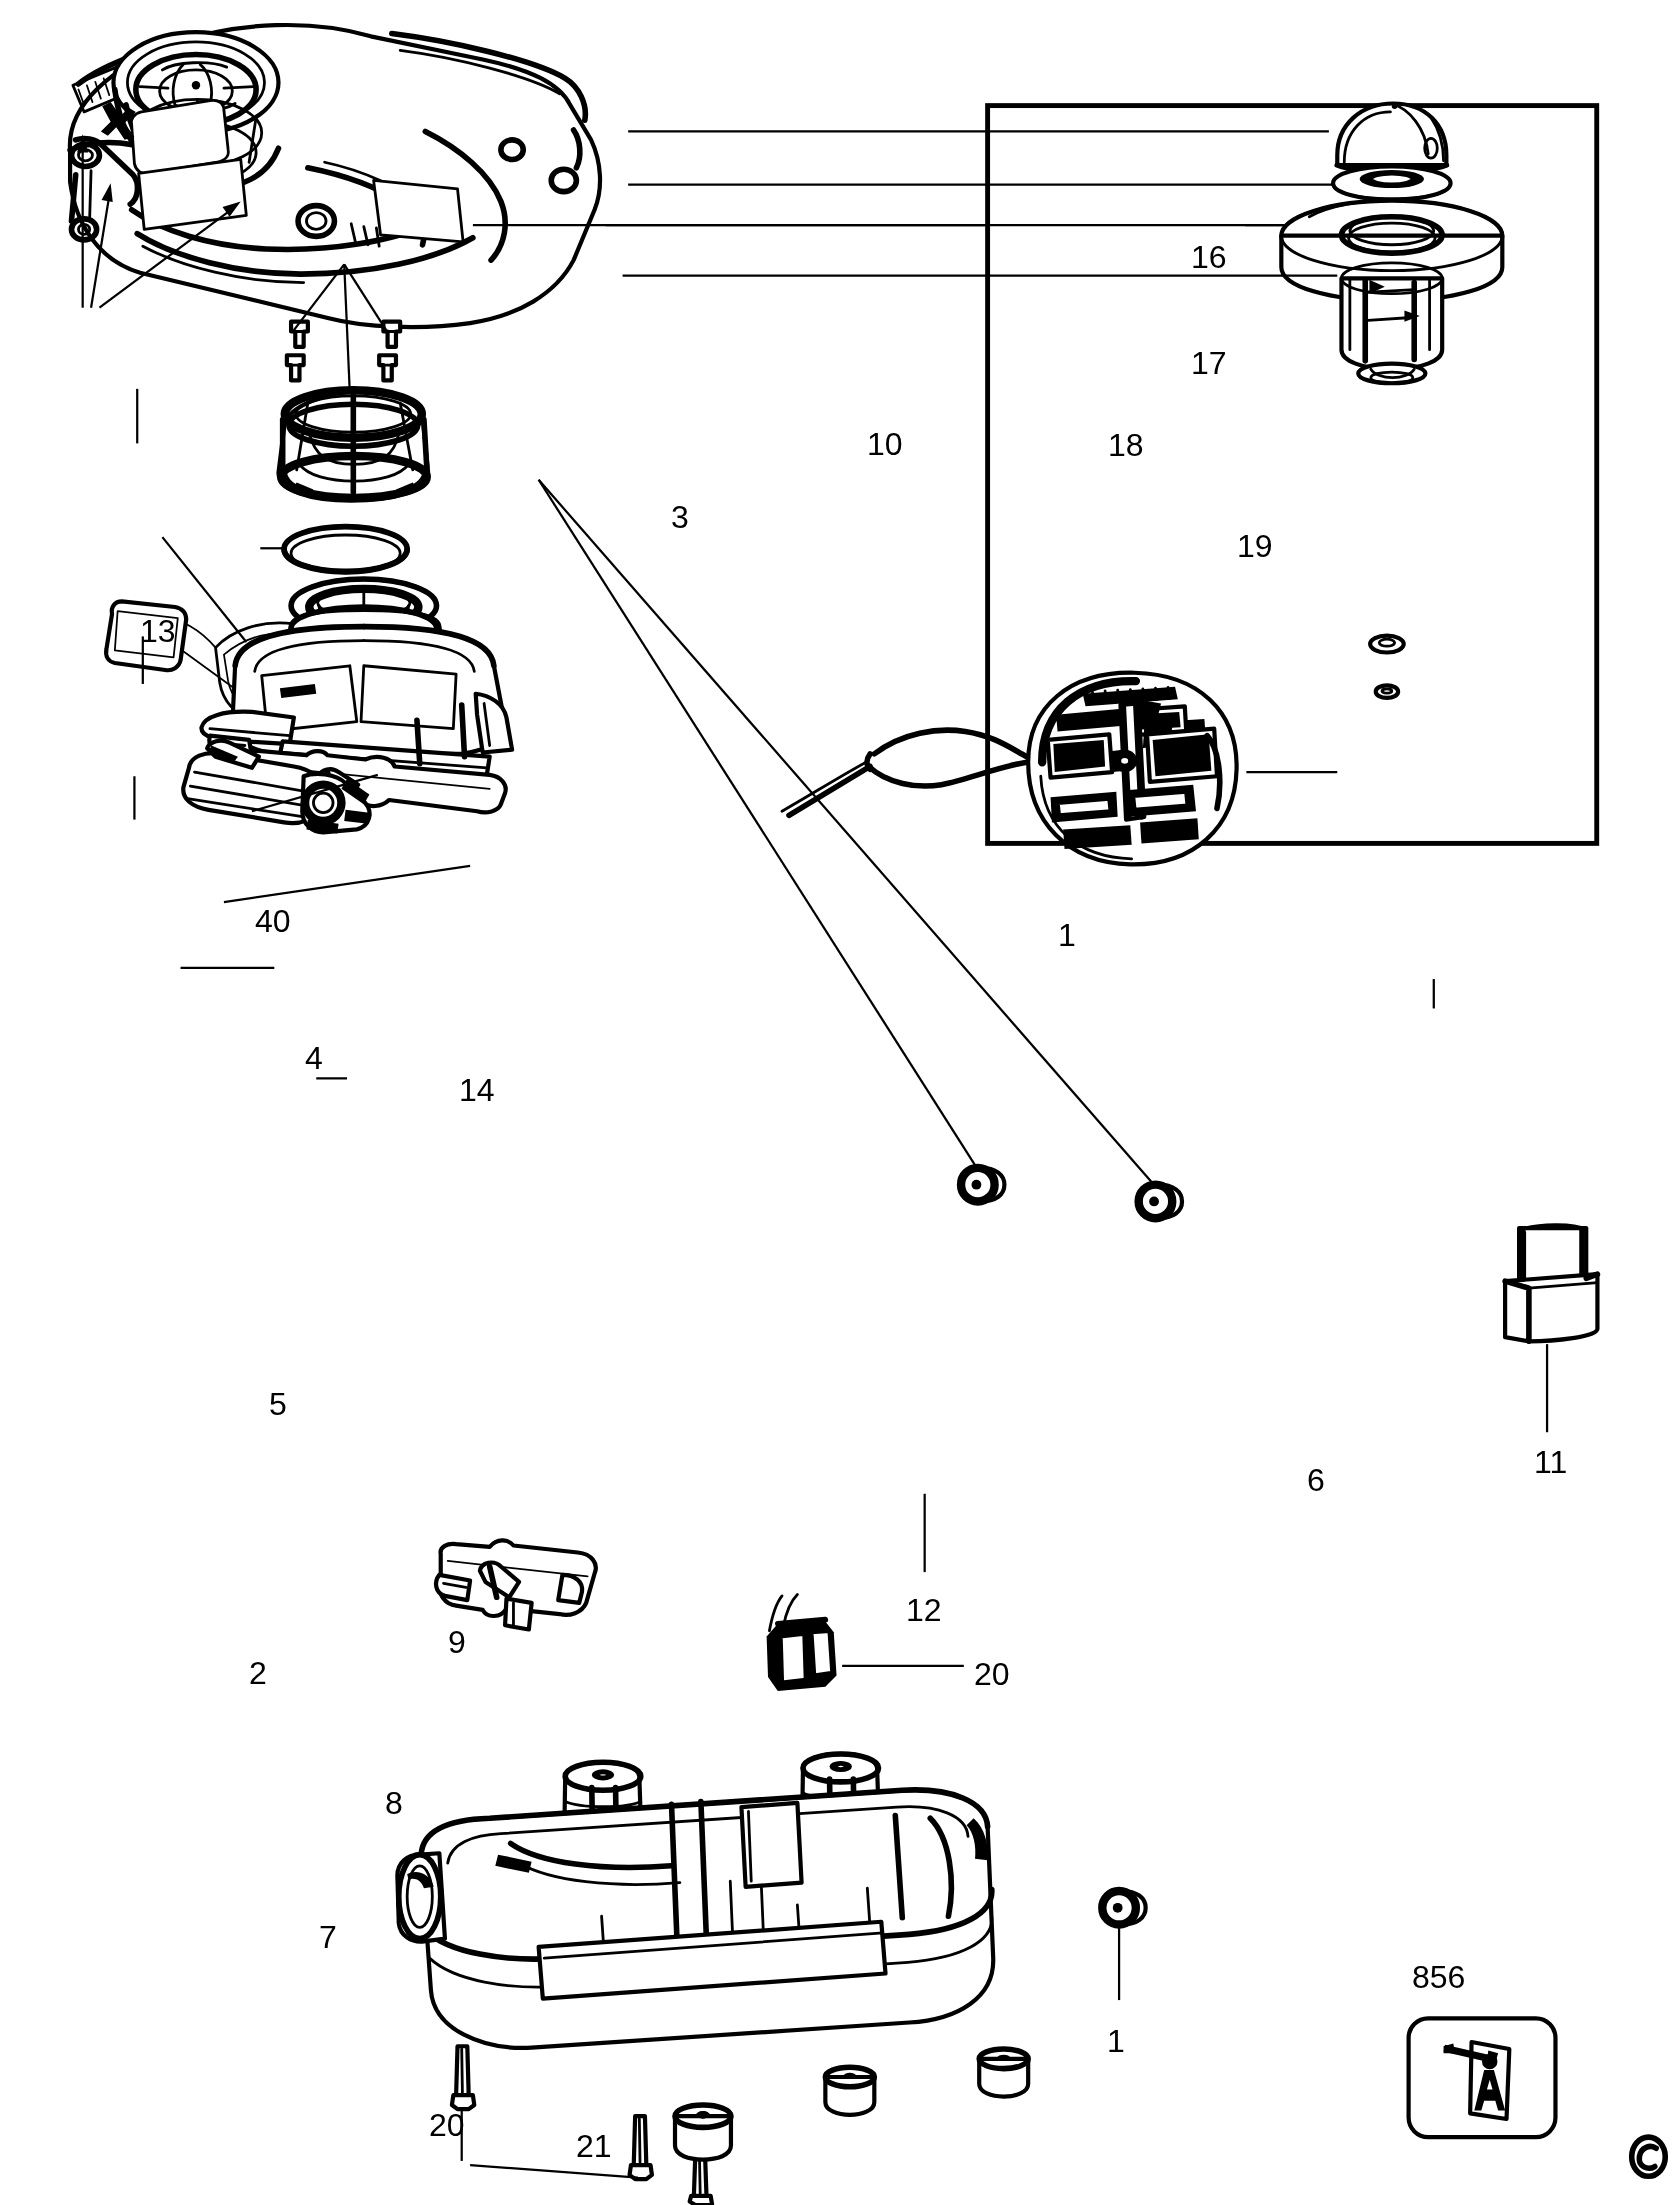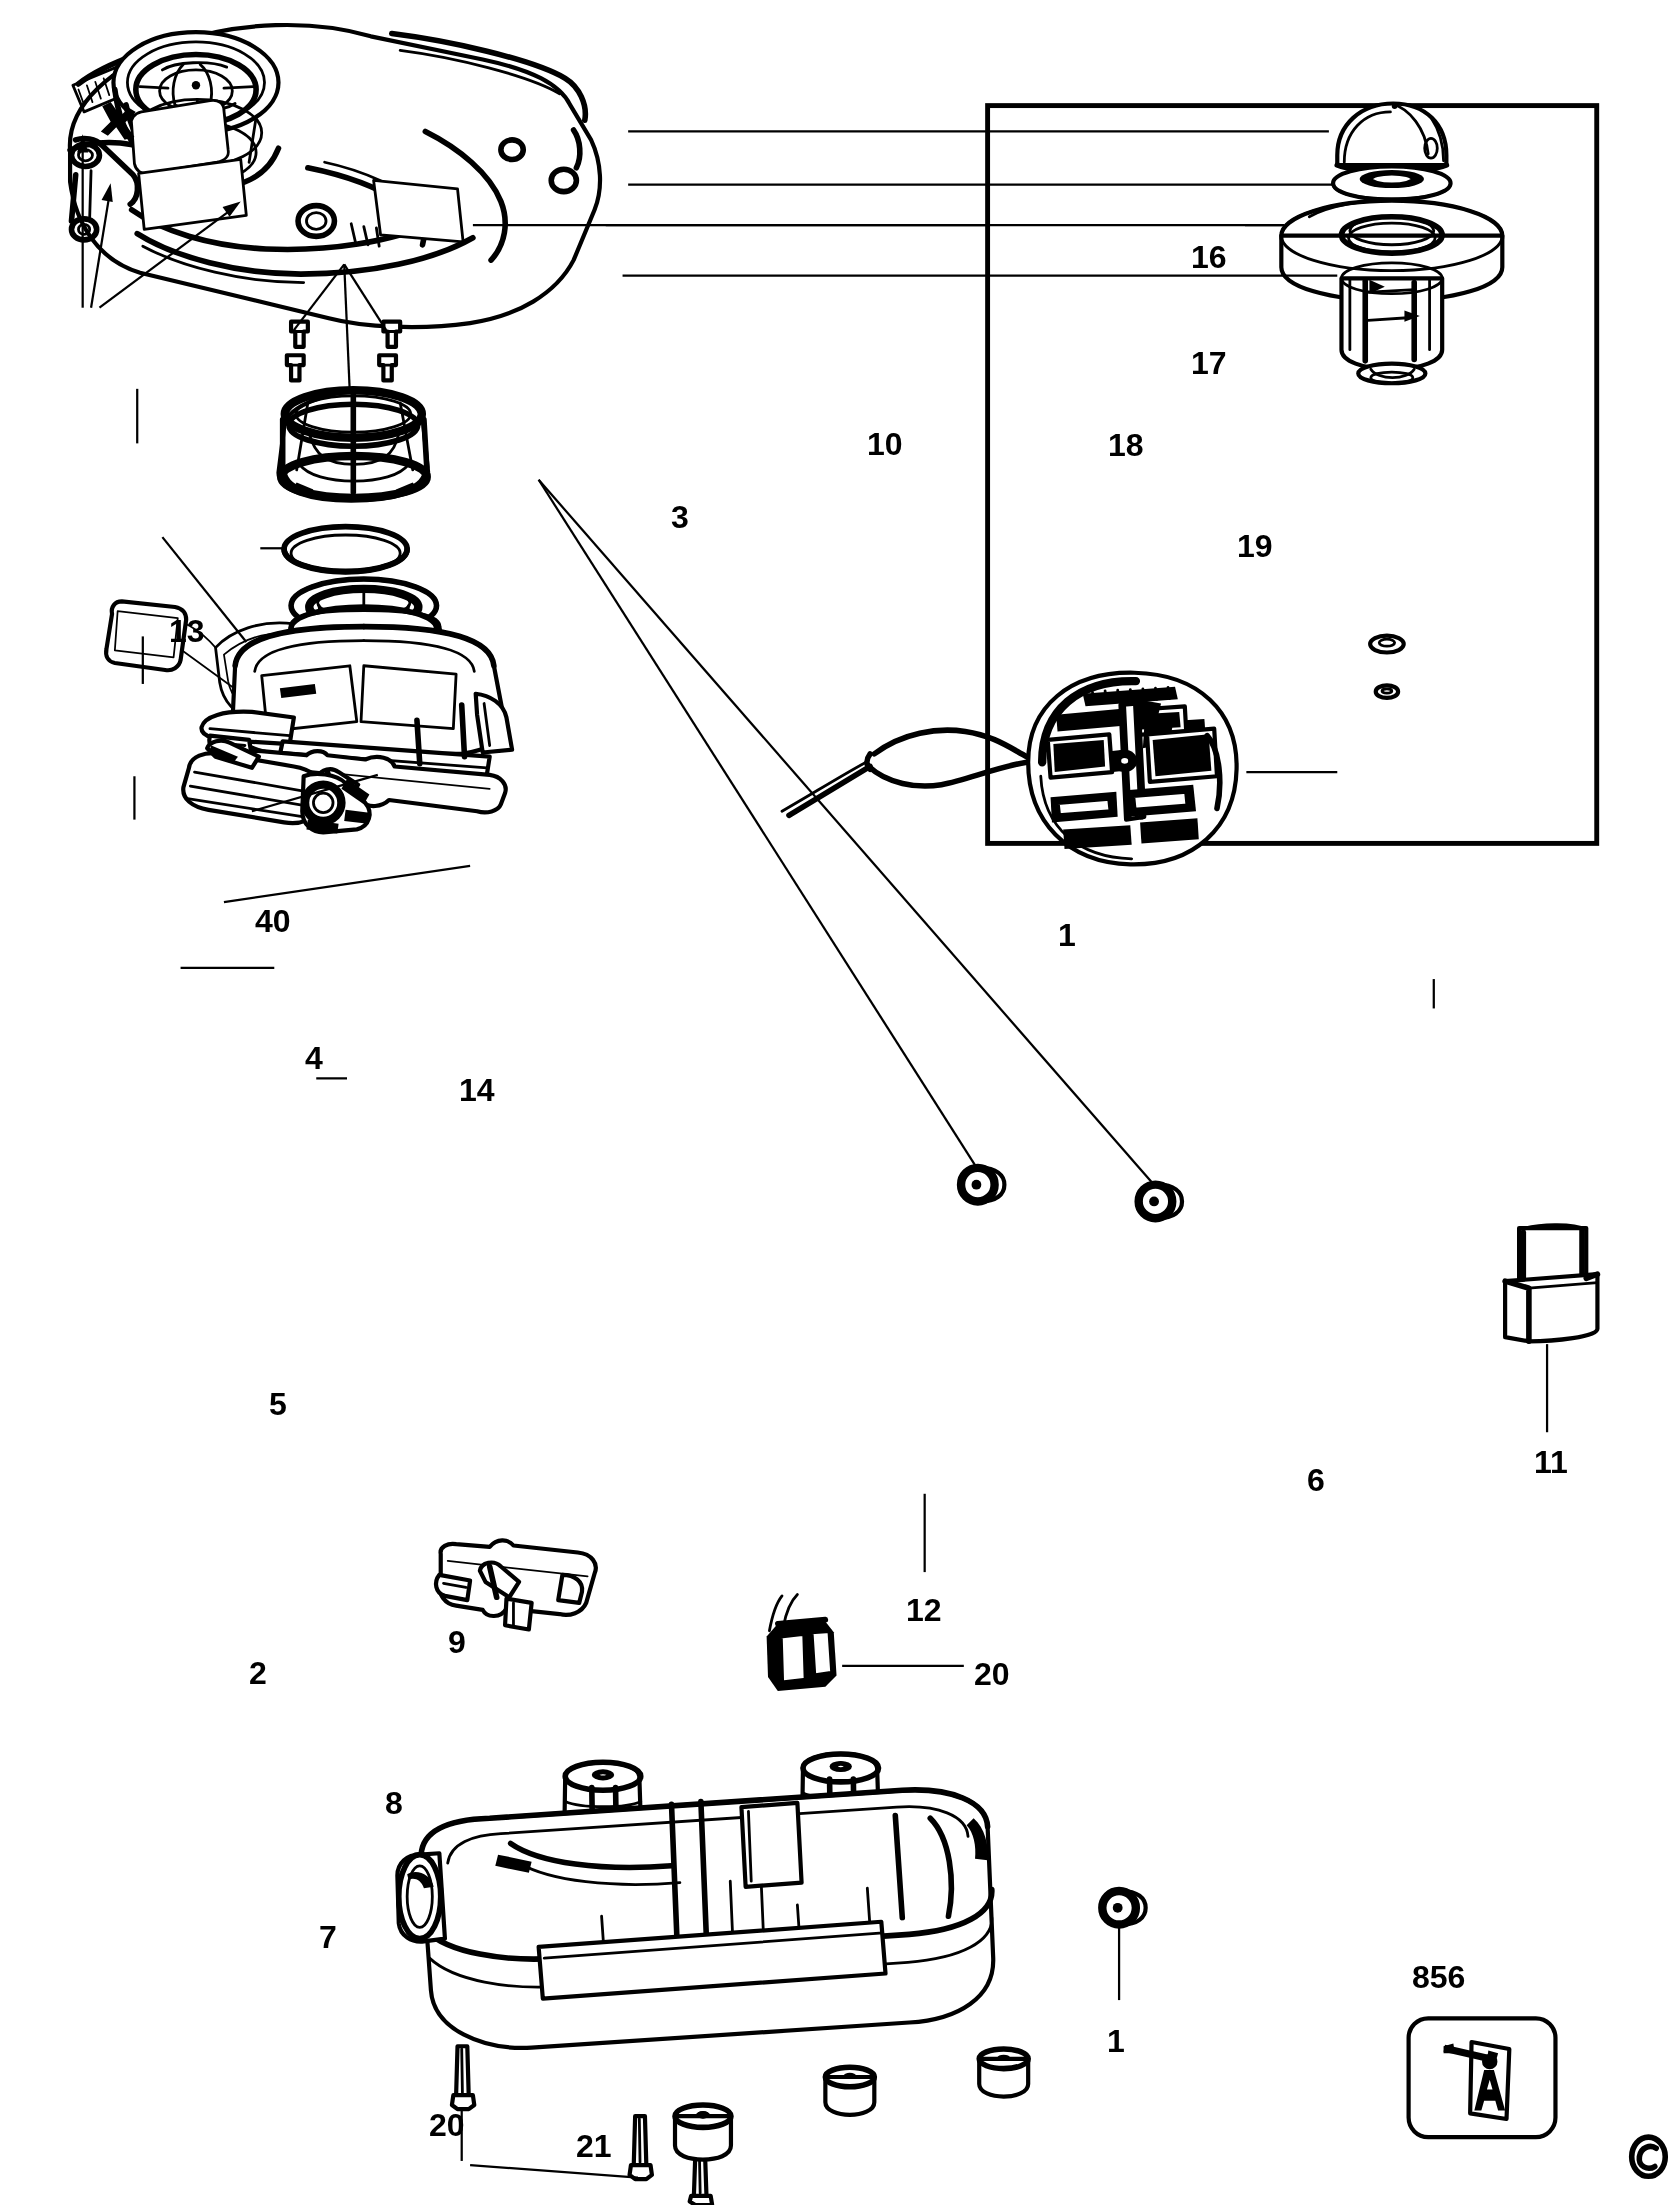--- a/index.html
+++ b/index.html
@@ -20,21 +20,21 @@
   #sheet svg.layer {
     position: absolute;
     left: 0;
     top: 0;
     width: 1678px;
     height: 2205px;
   }
   .callout {
     position: absolute;
     font-family: "Liberation Sans", sans-serif;
-    font-weight: bold;
+    font-weight: normal;
     font-size: 32px;
     color: #000000;
     line-height: 1;
     white-space: nowrap;
     user-select: none;
   }
   .callout.big { font-size: 32px; }
 </style>
 </head>
 <body>
@@ -635,21 +635,21 @@
       <path class="lead" d="M660 3014 L660 3090"></path>
       <path class="lead" d="M912 3114 L672 3096"></path>
 
       <path class="lead" d="M452 1542 L496 1542"></path>
 
       <path class="lead" d="M2050 1400 L2050 1442"></path>
 
     </g>
   </svg>
 
-  <div class="callout big" style="left: 169px; top: 615px;">13</div>
+  <div class="callout big" style="left: 140px; top: 615px;">13</div>
 
   <div class="callout big" style="left: 671px; top: 501px;">3</div>
 
   <div class="callout big" style="left: 255px; top: 905px; text-align: right;">40</div>
 
   <div class="callout big" style="left: 1191px; top: 241px;">16</div>
 
   <div class="callout big" style="left: 1191px; top: 347px;">17</div>
 
   <div class="callout big" style="left: 1108px; top: 429px;">18</div>

